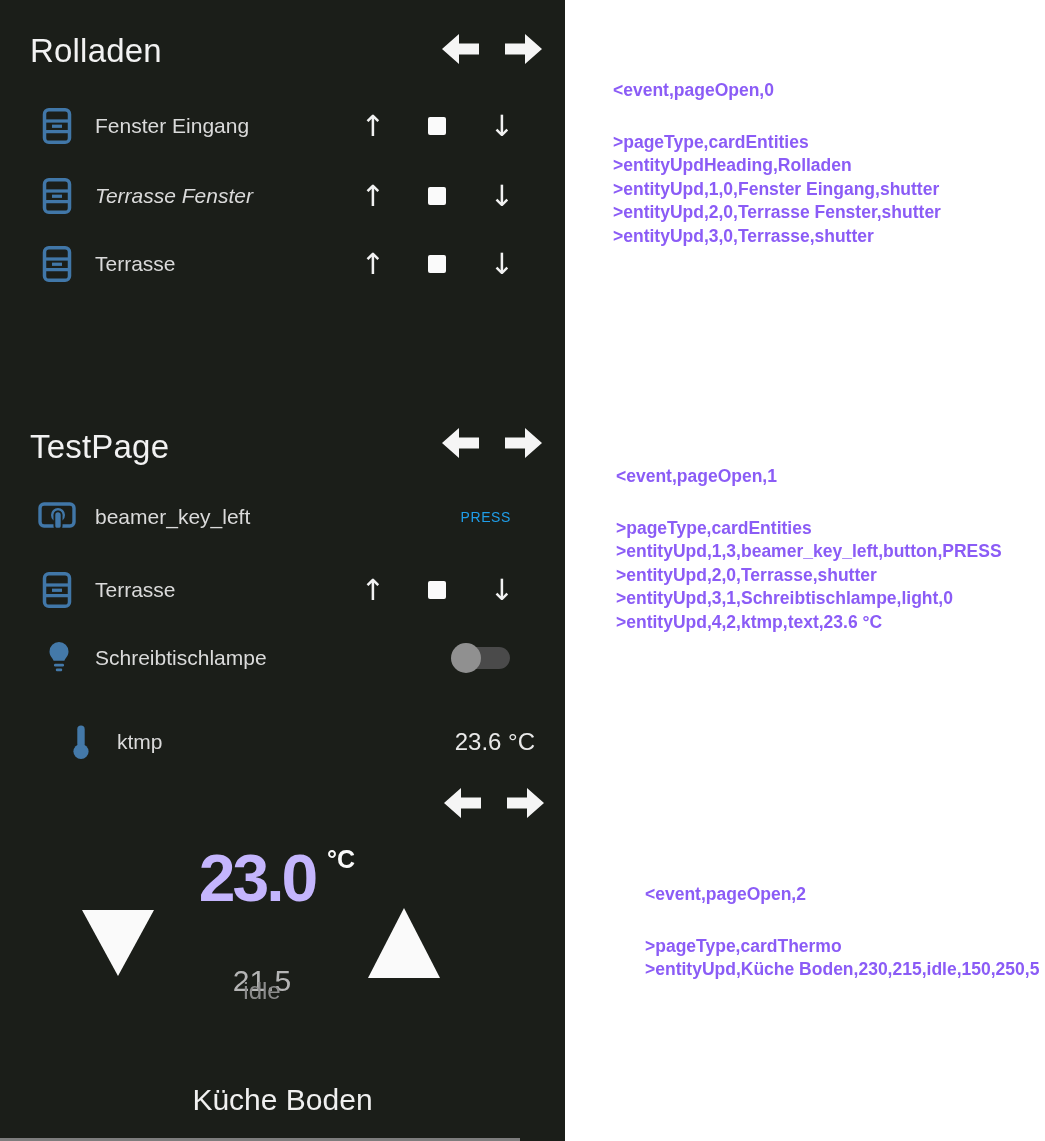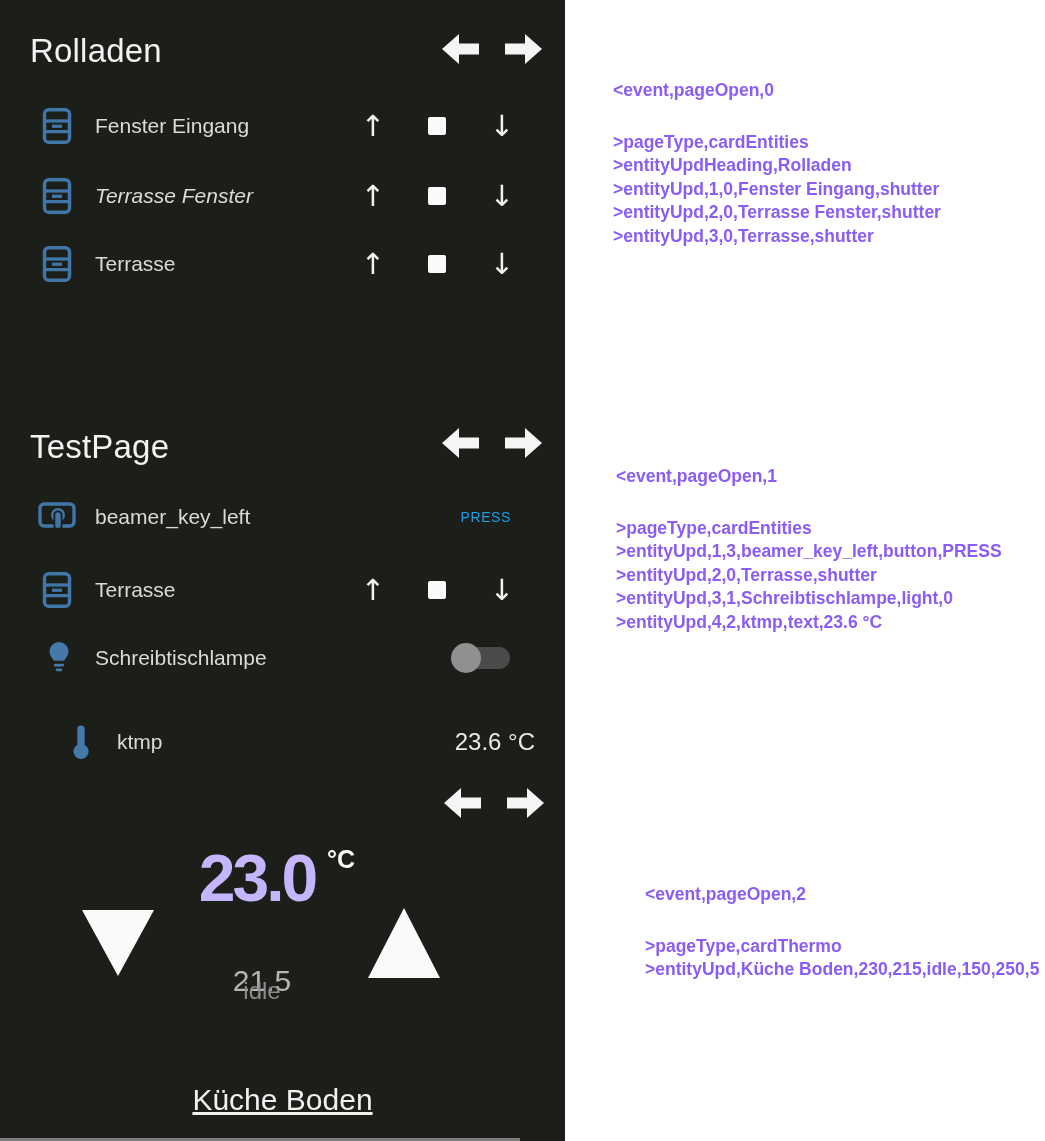--- a/index.html
+++ b/index.html
@@ -43,21 +43,21 @@
             border-left:36px solid transparent;border-right:36px solid transparent;
             border-top:66px solid #fafafa;}
   .tri-up{position:absolute;left:368px;top:908px;width:0;height:0;cursor:pointer;
           border-left:36px solid transparent;border-right:36px solid transparent;
           border-bottom:70px solid #fafafa;}
   .thermo-set{position:absolute;left:112px;top:944px;width:300px;text-align:center;
               font-size:30px;color:#b5b5b5;margin-top:20px;}
   .thermo-state{position:absolute;left:112px;top:977px;width:300px;text-align:center;
                 font-size:24px;color:#8c8c8c;}
   .thermo-name{position:absolute;left:0;top:1083px;width:565px;text-align:center;
-               font-size:30px;color:#f0f0f0;text-decoration:underline;}
+               font-size:30px;color:#f0f0f0;}
 
   
   .log-block{position:absolute;color:#8b5cf6;font-weight:700;font-size:17.5px;line-height:23.5px;
              white-space:nowrap;}
   .log-gap{height:28px;}
   #log-block-0{left:613px;top:79px;}
   #log-block-1{left:616px;top:465px;}
   #log-block-2{left:619px;top:883px;margin-left:26px;}
 </style>
 </head>

